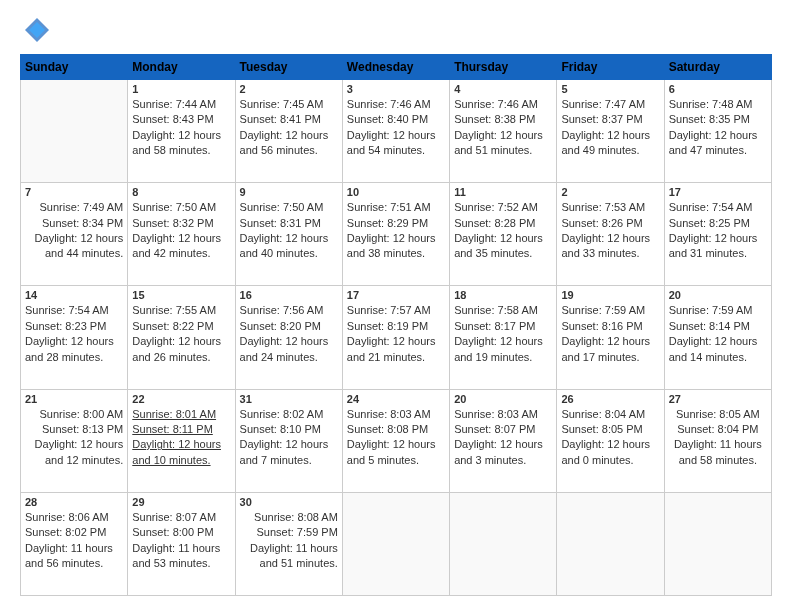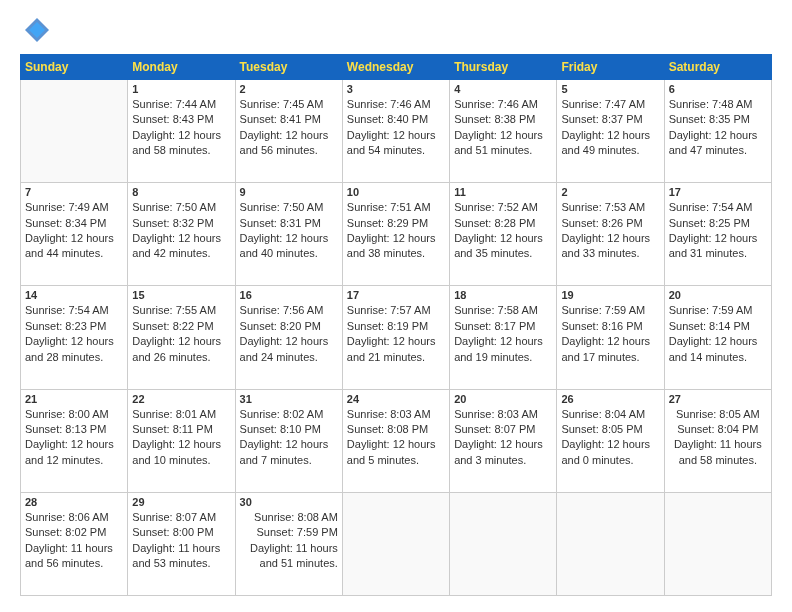--- a/index.html
+++ b/index.html
@@ -51,21 +51,21 @@
       font-size: 14px;
       color: #555;
     }
     .calendar-table {
       width: 100%;
       border-collapse: collapse;
       flex: 1;
     }
     .calendar-table th {
       background: #1565c0;
-      color: #fde047;
+      color: #000000;
       font-size: 12px;
       font-weight: bold;
       padding: 5px 4px;
       text-align: left;
       border: 1px solid #1565c0;
     }
     .calendar-table td {
       border: 1px solid #ccc;
       vertical-align: top;
       padding: 3px 4px;
@@ -166,21 +166,21 @@
             <span class="day-number">6</span>
             <div class="day-info" style="white-space: pre-line;">Sunrise: 7:48 AM
 Sunset: 8:35 PM
 Daylight: 12 hours
 and 47 minutes.</div>
           </td>
         </tr>
         <tr>
           <td>
             <span class="day-number">7</span>
-            <div class="day-info" style="white-space: pre-line;">Sunrise: 7:49 AM
+            <div class="day-info" style="white-space: pre-line; text-align: right;">Sunrise: 7:49 AM
 Sunset: 8:34 PM
 Daylight: 12 hours
 and 44 minutes.</div>
           </td>
           <td>
             <span class="day-number">8</span>
             <div class="day-info" style="white-space: pre-line;">Sunrise: 7:50 AM
 Sunset: 8:32 PM
 Daylight: 12 hours
 and 42 minutes.</div>
@@ -268,28 +268,28 @@
             <span class="day-number">20</span>
             <div class="day-info" style="white-space: pre-line;">Sunrise: 7:59 AM
 Sunset: 8:14 PM
 Daylight: 12 hours
 and 14 minutes.</div>
           </td>
         </tr>
         <tr>
           <td>
             <span class="day-number">21</span>
-            <div class="day-info" style="white-space: pre-line;">Sunrise: 8:00 AM
+            <div class="day-info" style="white-space: pre-line; text-align: right;">Sunrise: 8:00 AM
 Sunset: 8:13 PM
 Daylight: 12 hours
 and 12 minutes.</div>
           </td>
           <td>
             <span class="day-number">22</span>
-            <div class="day-info" style="white-space: pre-line;">Sunrise: 8:01 AM
+            <div class="day-info" style="white-space: pre-line; text-decoration: underline;">Sunrise: 8:01 AM
 Sunset: 8:11 PM
 Daylight: 12 hours
 and 10 minutes.</div>
           </td>
           <td>
             <span class="day-number">31</span>
             <div class="day-info" style="white-space: pre-line;">Sunrise: 8:02 AM
 Sunset: 8:10 PM
 Daylight: 12 hours
 and 7 minutes.</div>

